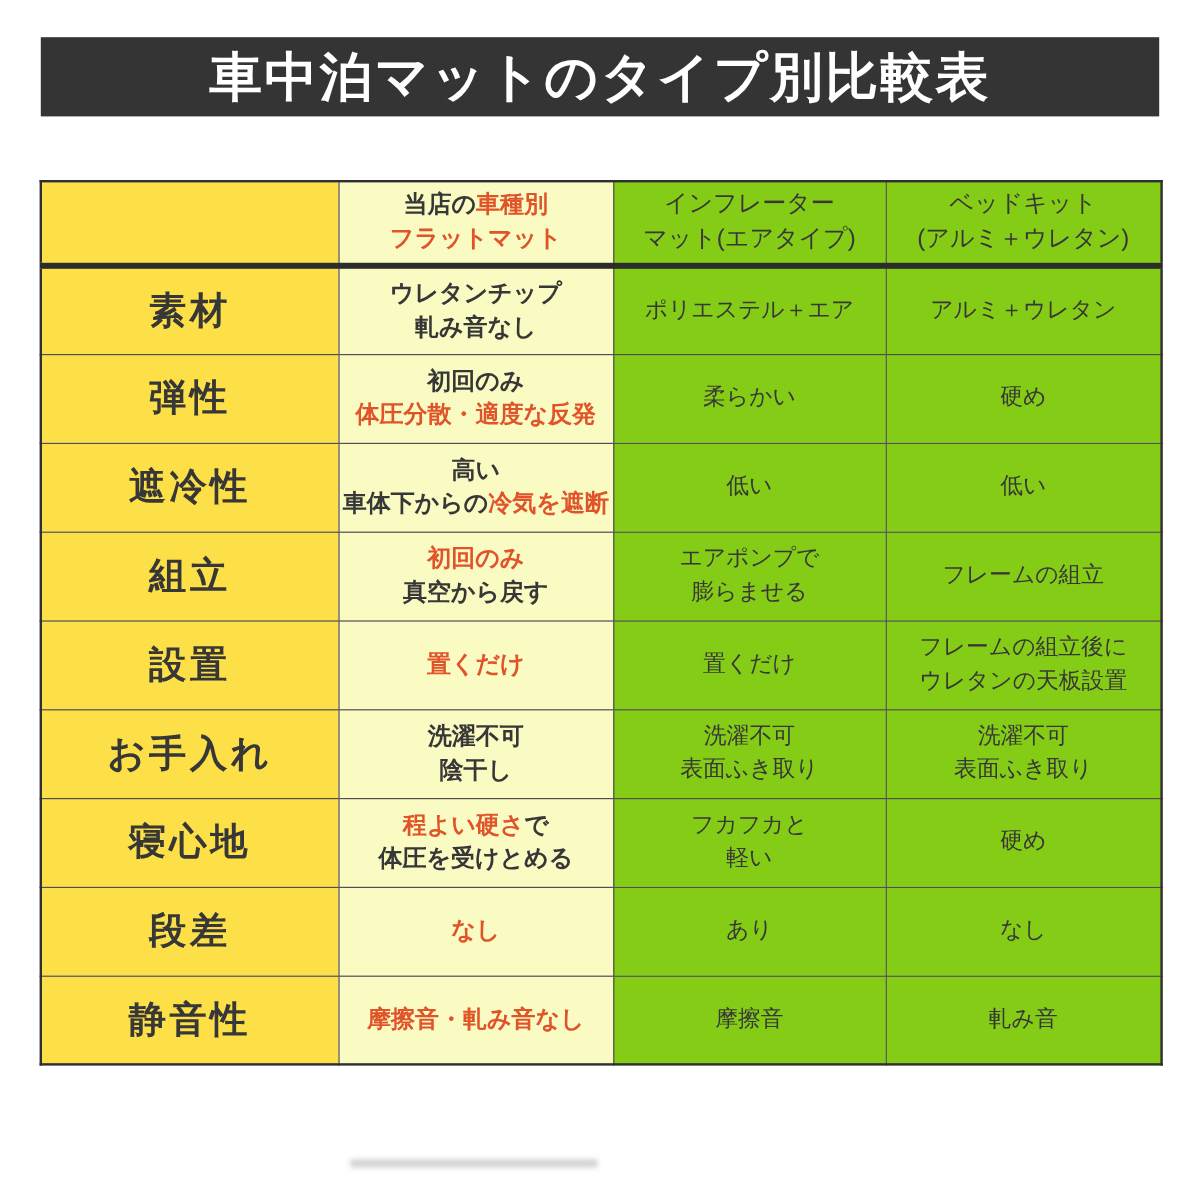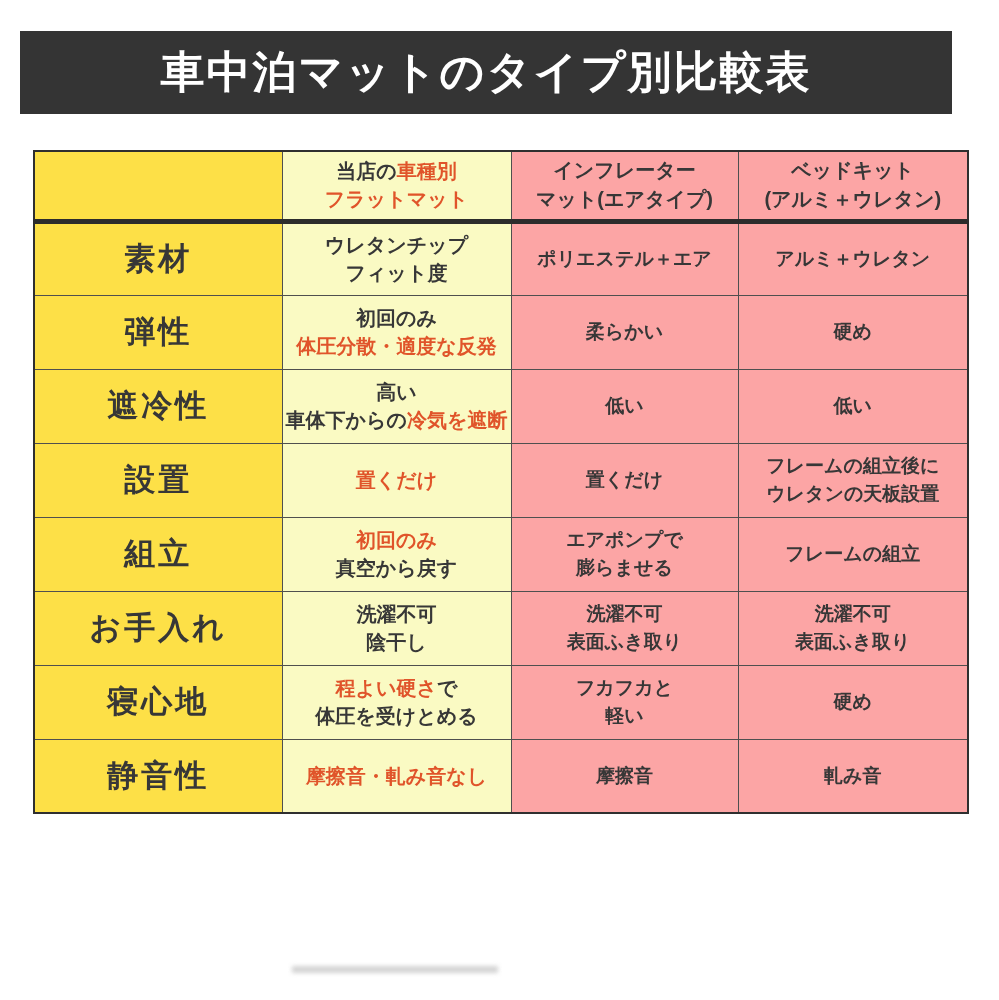--- a/index.html
+++ b/index.html
@@ -5,21 +5,21 @@
   html,body{margin:0;padding:0;}
   body{
     width:999px;height:1000px;
     background:#ffffff;
     font-family:"Liberation Sans", sans-serif;
     position:relative;
     overflow:hidden;
     -webkit-font-smoothing:antialiased;
   }
   .title-bar{
-    position:absolute;left:20px;top:31px;width:932px;height:83px;
+    position:absolute;left:34px;top:31px;width:932px;height:66px;
     background:#343434;
     display:flex;align-items:center;justify-content:center;
   }
   .title-bar span{
     color:#ffffff;font-size:44px;font-weight:700;letter-spacing:2px;
     white-space:nowrap;
   }
   table.compare{
     position:absolute;left:33px;top:150px;width:934px;
     border-collapse:collapse;table-layout:fixed;
@@ -39,21 +39,21 @@
     border-left:5px solid #2c2c2c;
   }
   th.rowlabel,td.rowlabel{
     font-size:31px;font-weight:700;color:#2b2b2b;letter-spacing:3px;
     background:#fde047;
   }
   td.featured,th.featured{
     font-size:20px;font-weight:700;line-height:1.4;
   }
   td.plain,th.plain{
-    font-size:19px;font-weight:700;line-height:1.45;background:#fca5a5;
+    font-size:19px;font-weight:400;line-height:1.45;background:#84cc16;
   }
   th.plain{font-size:20px;}
   .accent{color:#e0542a;}
   .line{white-space:nowrap;}
   .featured-shadow{
     position:absolute;left:292px;top:966px;width:206px;height:7px;
     background:#c9c9c9;filter:blur(2px);opacity:.8;
   }
 </style>
 </head>
@@ -85,21 +85,21 @@
           <div class="line"><span>ベッドキット</span></div>
           <div class="line"><span>(アルミ＋ウレタン)</span></div>
         </th>
     </tr>
   </thead>
   <tbody>
       <tr>
         <th class="rowlabel">素材</th>
         <td class="featured">
           <div class="line"><span>ウレタンチップ</span></div>
-          <div class="line"><span>フィット度</span></div>
+          <div class="line"><span>軋み音なし</span></div>
         </td>
         <td class="plain">
           <div class="line"><span>ポリエステル＋エア</span></div>
         </td>
         <td class="plain">
           <div class="line"><span>アルミ＋ウレタン</span></div>
         </td>
       </tr>
       <tr>
         <th class="rowlabel">弾性</th>
@@ -121,47 +121,47 @@
           <div class="line"><span>車体下からの</span><span class="accent">冷気を遮断</span></div>
         </td>
         <td class="plain">
           <div class="line"><span>低い</span></div>
         </td>
         <td class="plain">
           <div class="line"><span>低い</span></div>
         </td>
       </tr>
       <tr>
+        <th class="rowlabel">組立</th>
+        <td class="featured">
+          <div class="line"><span class="accent">初回のみ</span></div>
+          <div class="line"><span>真空から戻す</span></div>
+        </td>
+        <td class="plain">
+          <div class="line"><span>エアポンプで</span></div>
+          <div class="line"><span>膨らませる</span></div>
+        </td>
+        <td class="plain">
+          <div class="line"><span>フレームの組立</span></div>
+        </td>
+      </tr>
+      <tr>
         <th class="rowlabel">設置</th>
         <td class="featured">
           <div class="line"><span class="accent">置くだけ</span></div>
         </td>
         <td class="plain">
           <div class="line"><span>置くだけ</span></div>
         </td>
         <td class="plain">
           <div class="line"><span>フレームの組立後に</span></div>
           <div class="line"><span>ウレタンの天板設置</span></div>
         </td>
       </tr>
       <tr>
-        <th class="rowlabel">組立</th>
-        <td class="featured">
-          <div class="line"><span class="accent">初回のみ</span></div>
-          <div class="line"><span>真空から戻す</span></div>
-        </td>
-        <td class="plain">
-          <div class="line"><span>エアポンプで</span></div>
-          <div class="line"><span>膨らませる</span></div>
-        </td>
-        <td class="plain">
-          <div class="line"><span>フレームの組立</span></div>
-        </td>
-      </tr>
-      <tr>
         <th class="rowlabel">お手入れ</th>
         <td class="featured">
           <div class="line"><span>洗濯不可</span></div>
           <div class="line"><span>陰干し</span></div>
         </td>
         <td class="plain">
           <div class="line"><span>洗濯不可</span></div>
           <div class="line"><span>表面ふき取り</span></div>
         </td>
         <td class="plain">
@@ -177,20 +177,32 @@
         </td>
         <td class="plain">
           <div class="line"><span>フカフカと</span></div>
           <div class="line"><span>軽い</span></div>
         </td>
         <td class="plain">
           <div class="line"><span>硬め</span></div>
         </td>
       </tr>
       <tr>
+        <th class="rowlabel">段差</th>
+        <td class="featured">
+          <div class="line"><span class="accent">なし</span></div>
+        </td>
+        <td class="plain">
+          <div class="line"><span>あり</span></div>
+        </td>
+        <td class="plain">
+          <div class="line"><span>なし</span></div>
+        </td>
+      </tr>
+      <tr>
         <th class="rowlabel">静音性</th>
         <td class="featured">
           <div class="line"><span class="accent">摩擦音・軋み音なし</span></div>
         </td>
         <td class="plain">
           <div class="line"><span>摩擦音</span></div>
         </td>
         <td class="plain">
           <div class="line"><span>軋み音</span></div>
         </td>

